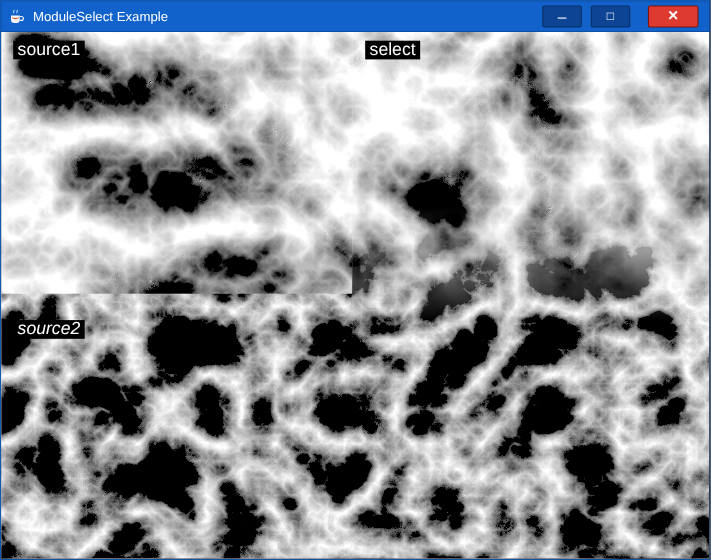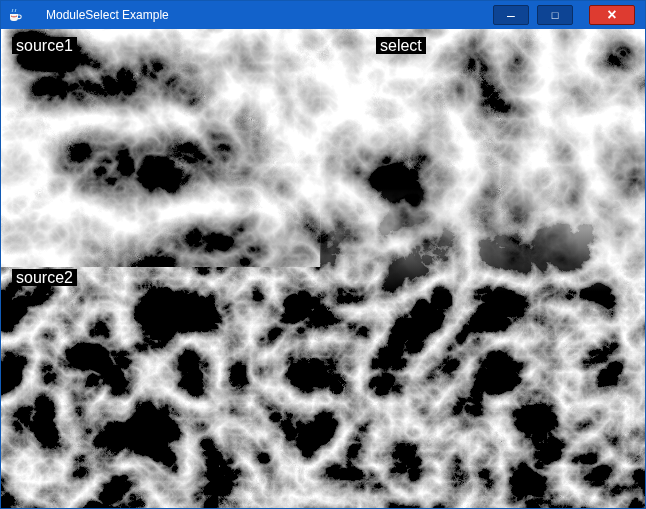--- a/index.html
+++ b/index.html
@@ -11,21 +11,21 @@
   .window {
     width: 646px; height: 509px;
     border: 1px solid var(--window-border, #1159b3);
     display: flex; flex-direction: column;
     background: #000;
   }
   .titlebar {
     flex: 0 0 28px; height: 28px;
     background: var(--titlebar, #1262cb);
     display: flex; align-items: center;
-    padding-left: 6px; gap: 23px;
+    padding-left: 6px; gap: 7px;
     user-select: none;
   }
   .app-icon { width: 16px; height: 16px; display: inline-flex; align-items: center; justify-content: center; }
   .title { color: #ffffff; font-size: 12px; white-space: nowrap; }
   .controls {
     margin-left: auto; height: 100%;
     display: flex; align-items: flex-start; gap: 8px;
     padding: 4px 10px 0 0;
   }
   .ctrl {
@@ -50,22 +50,22 @@
   }
   svg.noise { display: block; }
   .chip {
     position: absolute;
     background: #000; color: #fff;
     font-size: 16px; line-height: 15px;
     padding: 1px 4px;
     white-space: nowrap;
   }
   .chip-source1 { left: 11px;  top: 8px; }
-  .chip-select  { left: 331px; top: 8px; margin-left: 44px; }
-  .chip-source2 { left: 11px;  top: 240px; }
+  .chip-select  { left: 331px; top: 8px; }
+  .chip-source2 { left: 11px;  top: 262px; font-style: italic; }
 </style>
 </head>
 <body>
 
 <div class="window">
 
   <div class="titlebar">
     <span class="app-icon">
       <svg width="16" height="16" viewBox="0 0 16 16">
         <path d="M3 7h8v4a3 3 0 0 1-3 3H6a3 3 0 0 1-3-3z" fill="#f4f4f4"></path>

